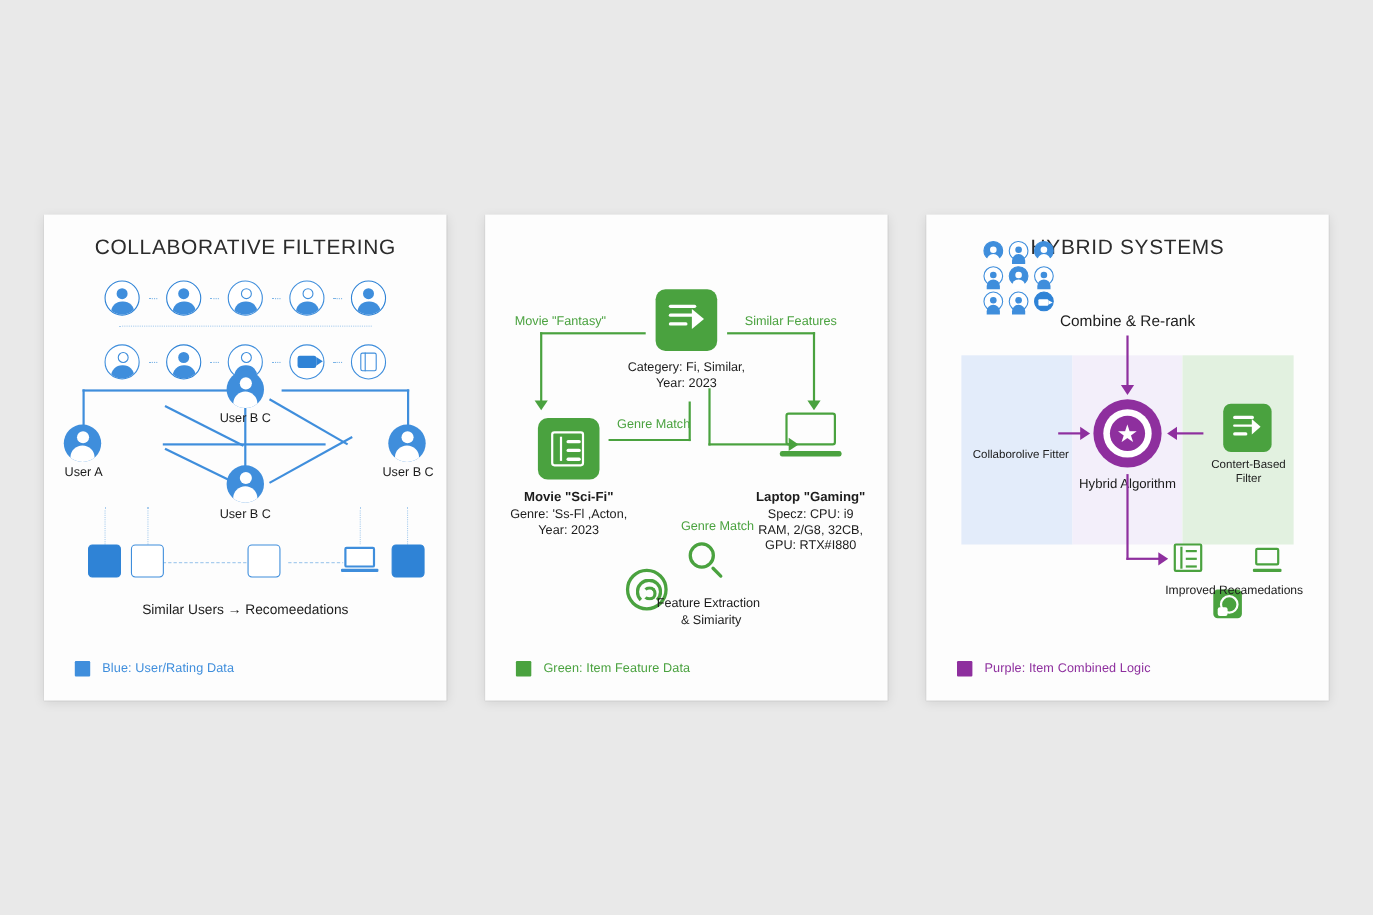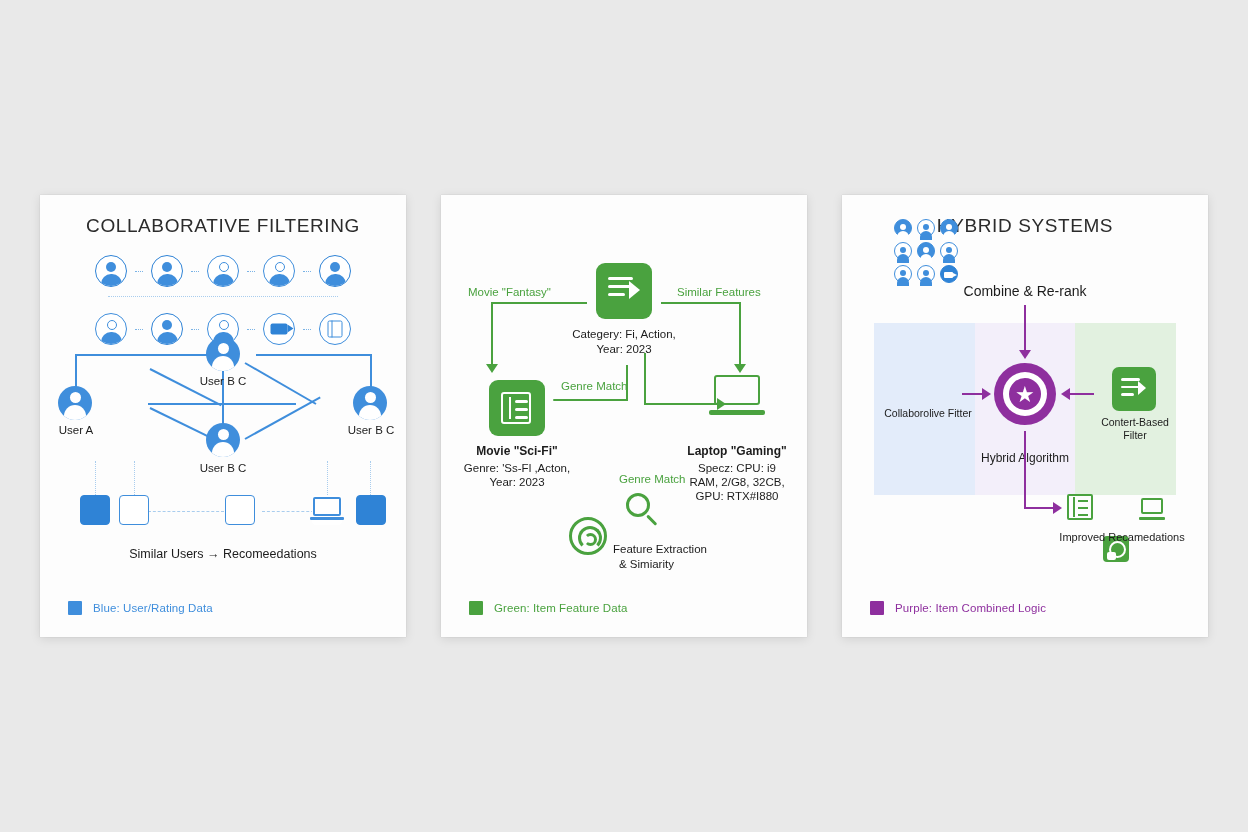--- a/index.html
+++ b/index.html
@@ -521,21 +521,21 @@
     <div class="cb-wrap">
 
       <div class="sq" style="left:155px;top:68px;width:56px;height:56px;">
         <div class="sq-vid-glyph" style="left:12px;top:14px;">
           <i></i>
             <i></i>
             <i></i>
           <span class="vid-tri"></span>
         </div>
       </div>
-      <div class="dark-label" style="left:93px;top:133px;width:180px;">Categery: Fi, Action,</div>
+      <div class="dark-label" style="left:93px;top:133px;width:180px;">Categery: Fi, Similar,</div>
       <div class="dark-label" style="left:93px;top:148px;width:180px;">Year: 2023</div>
 
       <div class="green-label" style="left:27px;top:91px;">Movie "Fantasy"</div>
       <div class="g-edge" style="left:50px;top:107px;width:96px;height:2px;"></div>
       <div class="g-edge" style="left:50px;top:107px;width:2px;height:65px;"></div>
       <div style="position:absolute;left:45px;top:169px;border-left:6px solid transparent;border-right:6px solid transparent;border-top:9px solid #4aa23f;"></div>
 
       <div class="green-label" style="left:236px;top:91px;">Similar Features</div>
       <div class="g-edge" style="left:220px;top:107px;width:80px;height:2px;"></div>
       <div class="g-edge" style="left:298px;top:107px;width:2px;height:65px;"></div>
@@ -570,21 +570,21 @@
       <div class="dark-label" style="left:233px;top:281px;width:126px;">RAM, 2/G8, 32CB,</div>
       <div class="dark-label" style="left:233px;top:295px;width:126px;">GPU: RTX#I880</div>
 
       <div class="green-label" style="left:178px;top:278px;">Genre Match</div>
       <div class="magnifier" style="left:185px;top:298px;">
         <div class="ring"></div>
         <div class="stick"></div>
       </div>
 
       <div class="spiral" style="left:128px;top:322px;"></div>
-      <div class="dark-label" style="left:172px;top:348px;width:140px;text-align:left;">Feature Extraction</div>
+      <div class="dark-label" style="left:156px;top:348px;width:140px;text-align:left;">Feature Extraction</div>
       <div class="dark-label" style="left:178px;top:363px;width:140px;text-align:left;">&amp; Simiarity</div>
     </div>
 
     <div class="legend">
       <div class="legend-swatch" style="background:#4aa23f;"></div>
       <div class="legend-label" style="color:#4aa23f;">Green: Item Feature Data</div>
     </div>
   </div>
 
   <div class="panel">
@@ -618,21 +618,21 @@
     </div>
     <div class="p-label" style="left:30px;top:212px;width:112px;">Collaborolive Fitter</div>
 
     <div class="shield" style="left:152px;top:168px;">
       <div class="inner">
           <div class="core">
             <span class="star"></span>
           </div>
         </div>
     </div>
-    <div class="p-label" style="left:123px;top:256px;width:120px;font-size:12px;">Hybrid Algorithm</div>
+    <div class="p-label" style="left:123px;top:238px;width:120px;font-size:12px;">Hybrid Algorithm</div>
 
     <div class="sq-sm" style="left:270px;top:172px;">
       <div class="sq-vid-glyph" style="left:9px;top:11px;width:22px;height:22px;">
         <i style="width:19px;height:2.6px;"></i>
         <i style="width:19px;height:2.6px;"></i>
         <i style="width:13px;height:2.6px;"></i>
         <span class="vid-tri" style="border-top-width:7px;border-bottom-width:7px;border-left-width:8px;top:3px;right:-3px;"></span>
       </div>
     </div>
     <div class="p-label" style="left:245px;top:221px;width:96px;">Contert-Based</div>

